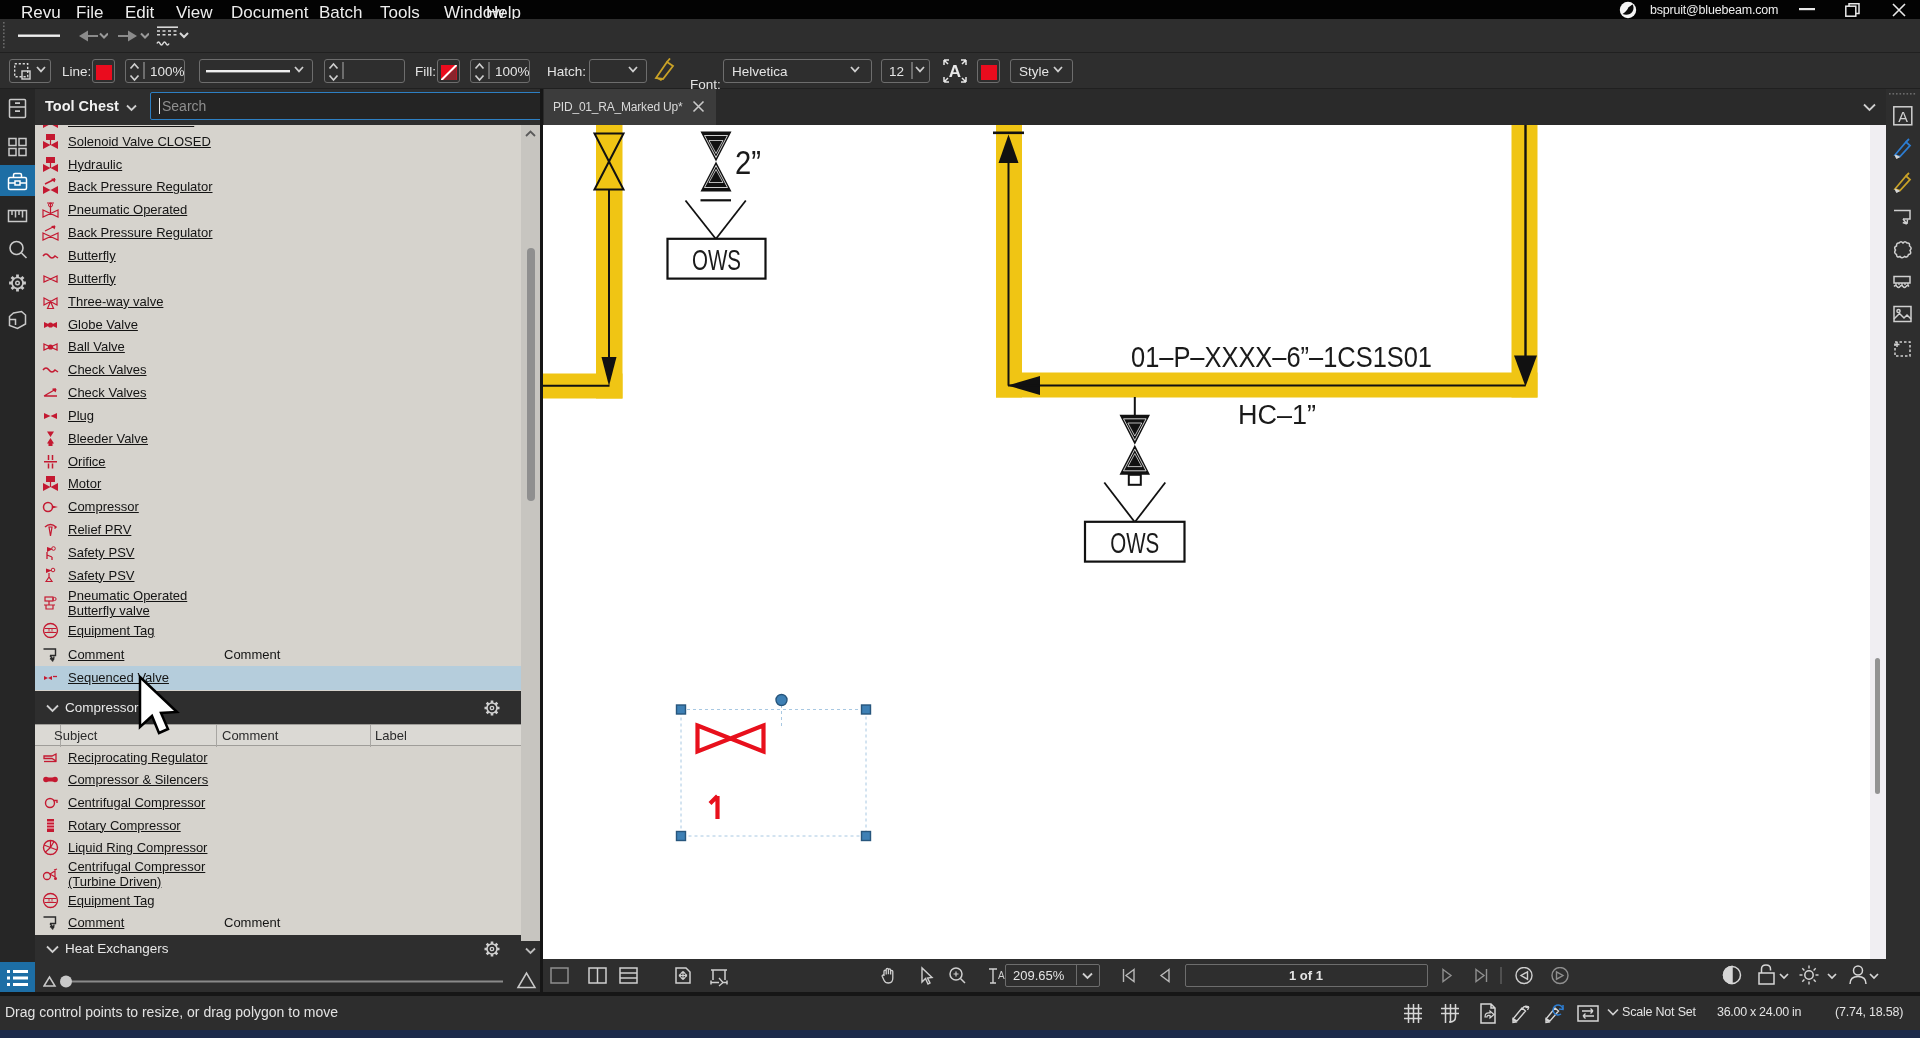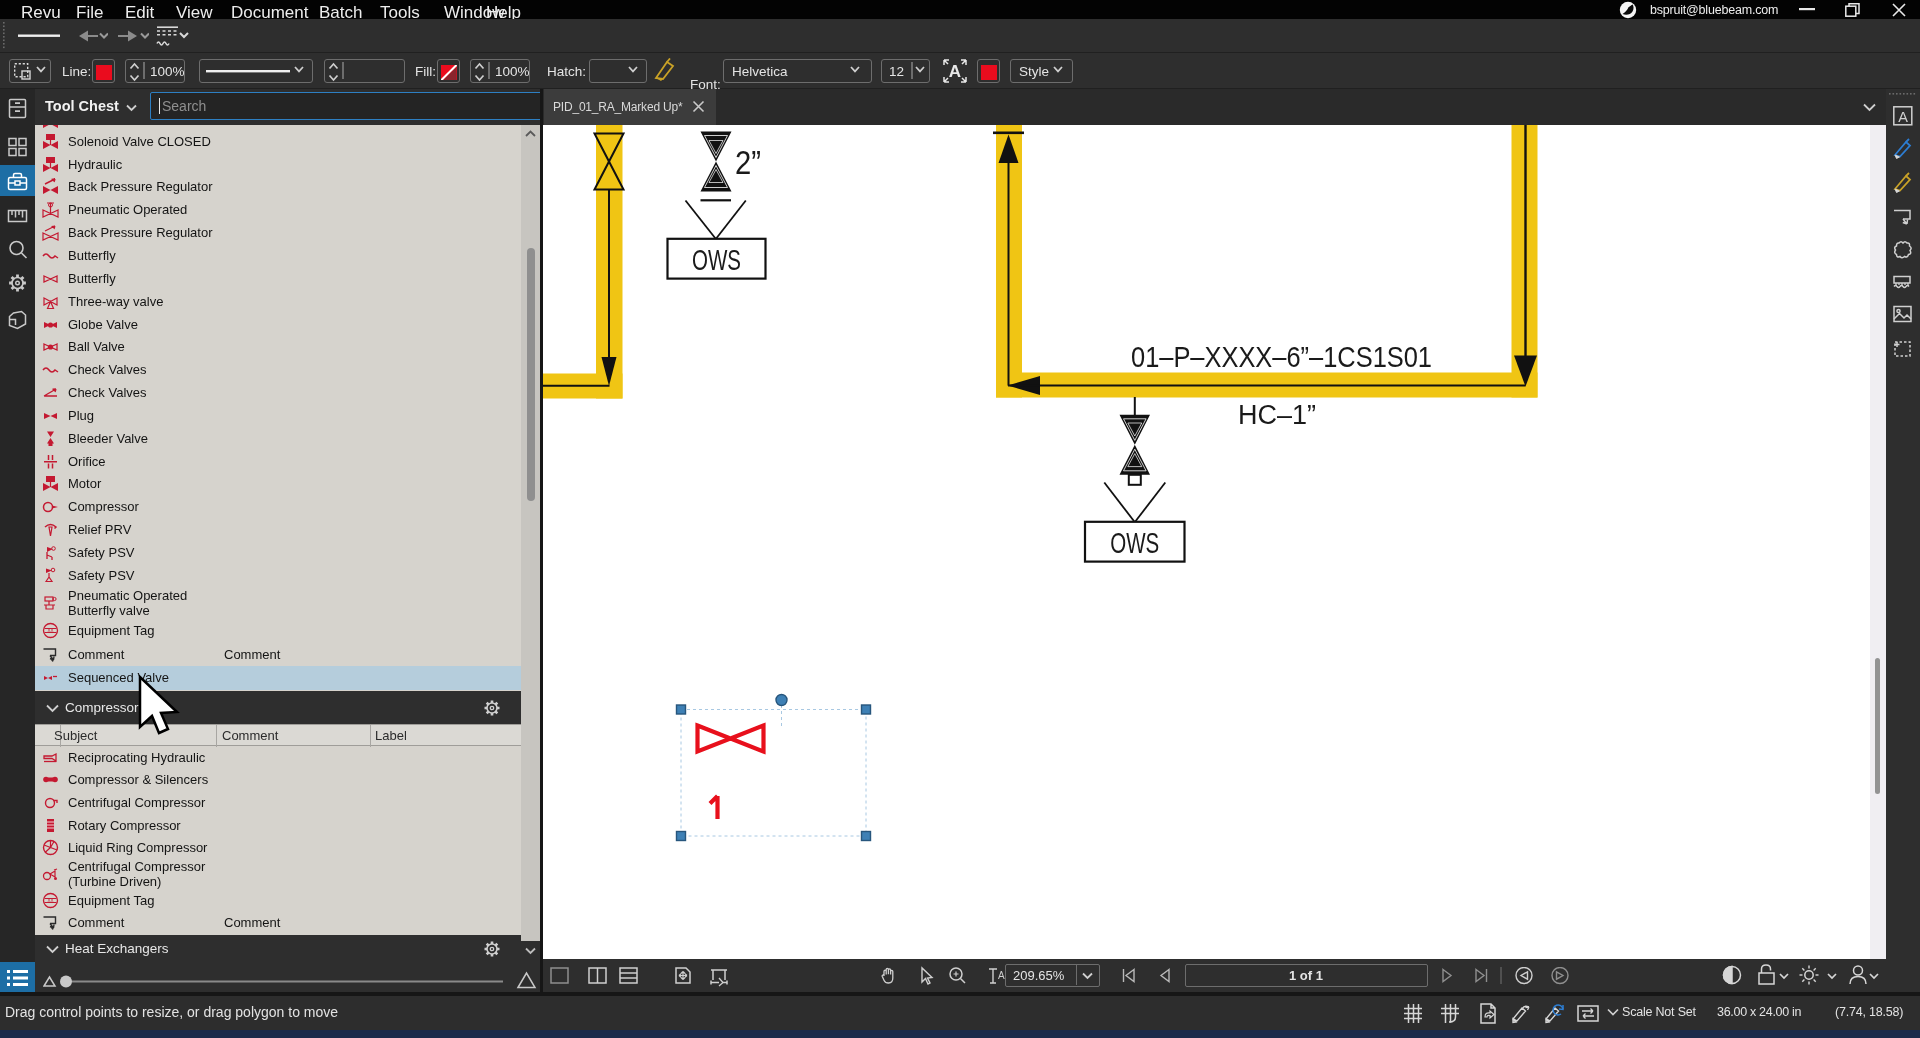--- a/index.html
+++ b/index.html
@@ -18,21 +18,21 @@
 #hdrrow { left:0; top:89px; width:1920px; height:36px; background:#2e2e2e; }
 
 #lstrip { left:0; top:89px; width:35px; height:873px; background:#262626; }
 #lstrip-blue { left:0; top:962px; width:35px; height:33px; background:#1d6ea5; }
 
 #panel { left:35px; top:125px; width:486px; height:837px; background:#d6d3cd; overflow:hidden; }
 #pscroll { left:521px; top:125px; width:19px; height:837px; background:#c7c5c0; }
 #pslider { left:35px; top:962px; width:505px; height:33px; background:#2e2e2e; }
 .sechdr { position:absolute; left:0; width:486px; background:#2e2e2e; color:#e8e8e8; font-size:13.5px; }
 .titem { position:absolute; left:0; width:486px; height:23px; font-size:13px; color:#141414; }
-.titem .txt { position:absolute; left:33px; top:4px; white-space:nowrap; }
+.titem .txt { position:absolute; left:33px; top:4px; white-space:nowrap;text-decoration:underline; }
 .titem .txt2 { position:absolute; left:189px; top:4px; }
 .ticon { position:absolute; left:7px; top:3px; width:17px; height:17px; }
 
 #tabbar { left:543px; top:89px; width:1343px; height:36px; background:#2a2a2a; }
 #tab1 { position:absolute; left:1px; top:0; width:172px; height:36px; background:#3c3c3c; color:#d9d9d9; font-size:13px; }
 #cdivider { left:540px; top:89px; width:3px; height:903px; background:#161616; }
 #canvas { left:543px; top:125px; width:1327px; height:834px; background:#ffffff; }
 #cscroll { left:1870px; top:125px; width:16px; height:834px; background:#f0eef2; }
 #rsidebar { left:1886px; top:89px; width:34px; height:903px; background:#2e2e2e; }
 
@@ -490,21 +490,21 @@
 <div class="abs" style="left:335px;top:0;width:1px;height:22.5px;background:#a8a6a2;"></div>
 <span class="abs" style="left:19px;top:3.5px;">Subject</span>
 <span class="abs" style="left:187px;top:3.5px;">Comment</span>
 <span class="abs" style="left:340px;top:3.5px;text-align:right;">Label</span>
 </div>
 <div class="titem" style="top:620.7px;">
       <svg class="ticon" style="left:7px;top:3px;" width="17" height="17" viewBox="0 0 17 17">
         <path d="M2 7 H10 L14 5 V12 L10 9.5 H2 Z" fill="none" stroke="#c41931" stroke-width="1.3"></path>
         <path d="M2 12.5 H14" stroke="#c41931" stroke-width="1.3"></path>
       </svg>
-      <span class="txt">Reciprocating Hydraulic</span>
+      <span class="txt">Reciprocating Regulator</span>
     </div>
 <div class="titem" style="top:643.3px;">
       <svg class="ticon" style="left:7px;top:3px;" width="17" height="17" viewBox="0 0 17 17">
         <circle cx="4" cy="8.5" r="2.8" fill="#c41931"></circle>
         <rect x="6" y="6.5" width="5" height="4" fill="#c41931"></rect>
         <circle cx="13" cy="8.5" r="2.8" fill="#c41931"></circle>
       </svg>
       <span class="txt">Compressor &amp; Silencers</span>
     </div>
 <div class="titem" style="top:665.9px;">

